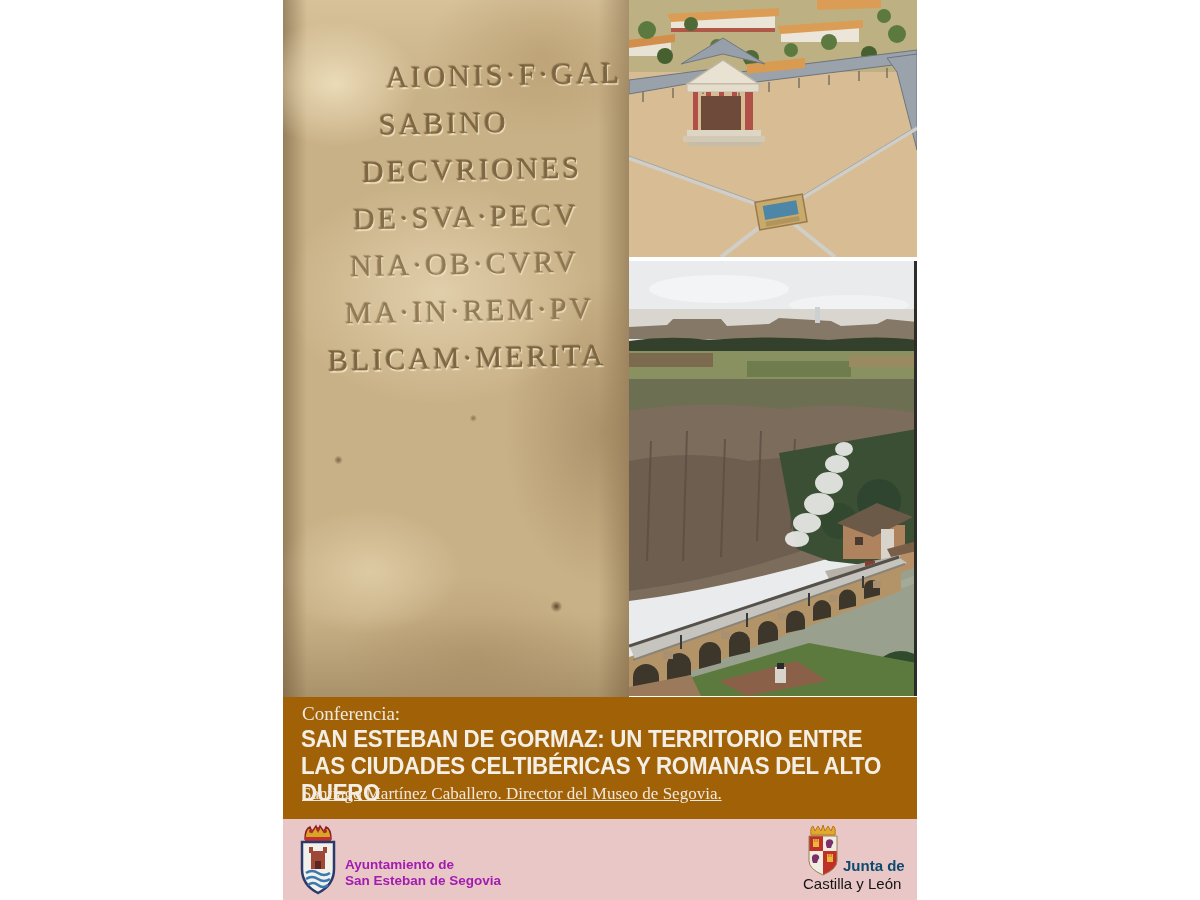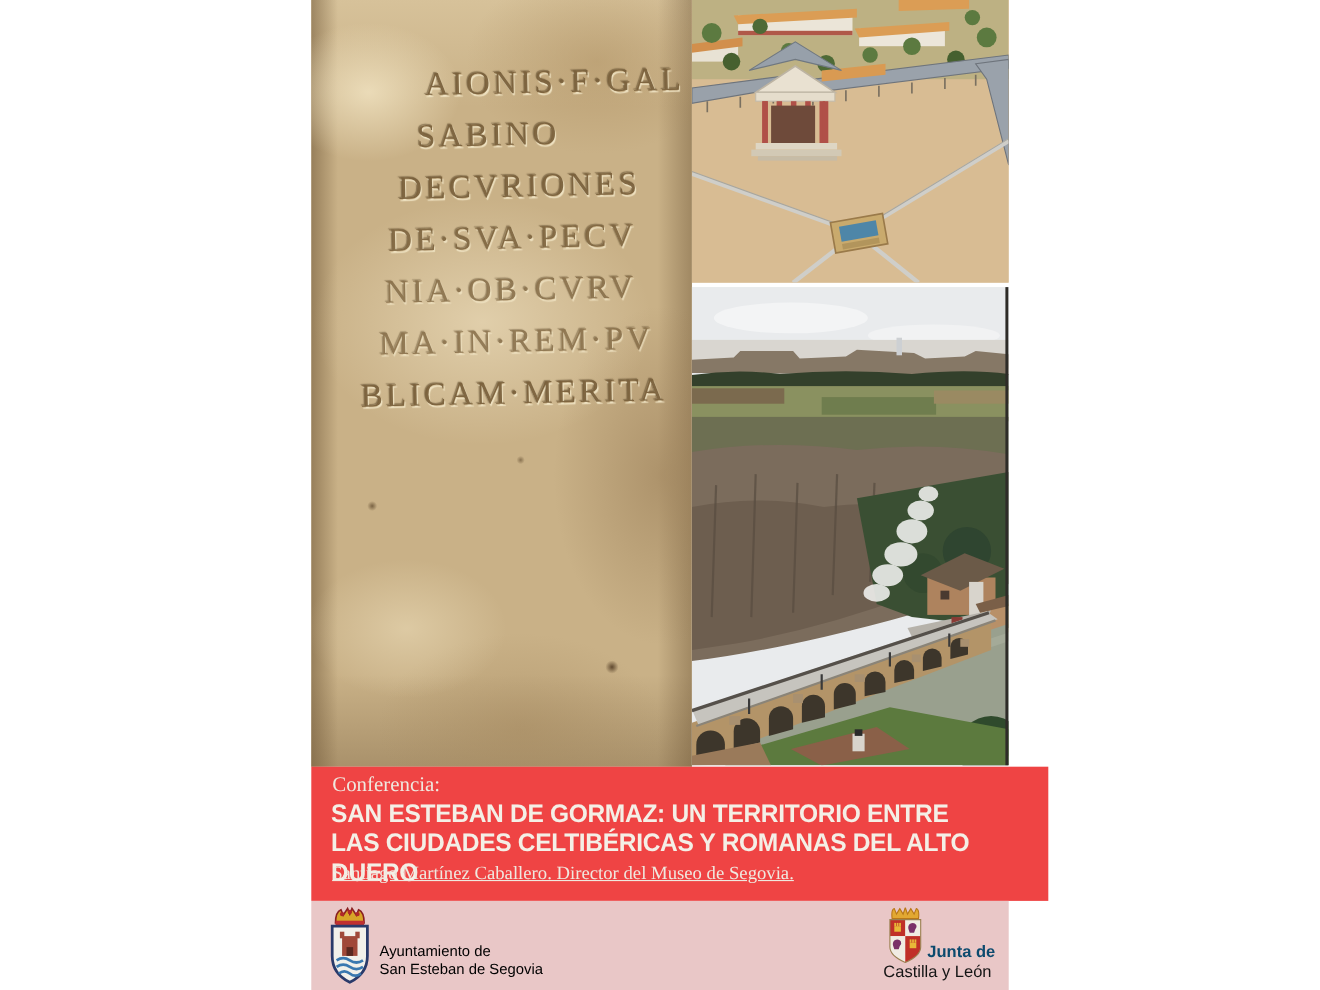--- a/index.html
+++ b/index.html
@@ -33,36 +33,36 @@
   .il1{margin-left:106px;} .il2{margin-left:98px;} .il3{margin-left:80px;}
   .il4{margin-left:70px;opacity:.92;} .il5{margin-left:66px;opacity:.8;}
   .il6{margin-left:60px;opacity:.78;} .il7{margin-left:42px;}
 
   
   .forum-photo{position:absolute;left:346px;top:0;width:288px;height:257px;overflow:hidden;background:#d8bc93;}
   .bridge-photo{position:absolute;left:346px;top:261px;width:288px;height:435px;overflow:hidden;background:#e9ebed;}
   .forum-photo svg,.bridge-photo svg{display:block;}
 
   
-  .maroon-band{position:absolute;left:0;top:697px;width:634px;height:122px;background:#ef4444;color:#efe8df;padding-left:36px;}
+  .maroon-band{position:absolute;left:0;top:697px;width:634px;height:122px;background:#a16207;color:#efe8df;}
   .conf-label{position:absolute;left:19px;top:6px;font-family:"Liberation Serif",serif;font-size:19px;}
   .conf-title1{position:absolute;left:18px;top:29px;font-size:23px;font-weight:bold;
     letter-spacing:-.3px;color:#f4efe6;transform:scaleX(.97);transform-origin:left;}
   .conf-title2{position:absolute;left:18px;top:56px;font-size:23px;font-weight:bold;
     letter-spacing:-.3px;color:#f4efe6;transform:scaleX(.97);transform-origin:left;}
   .conf-speaker{position:absolute;left:19px;top:87px;font-family:"Liberation Serif",serif;font-size:17px;text-decoration:underline;}
 
   
   .pink-band{position:absolute;left:0;top:819px;width:634px;height:81px;background:#e9c7c7;}
   .event-center{position:absolute;left:0;right:0;top:5px;text-align:center;color:#702832;
     font-weight:bold;letter-spacing:-.2px;}
   .event-venue{font-size:16.5px;line-height:22px;transform:scaleX(.97);}
   .event-datetime{font-size:16.5px;line-height:22px;transform:scaleX(.97);}
   .ayto{position:absolute;left:14px;top:4px;}
-  .ayto-text{position:absolute;left:48px;top:34px;color:#000000;font-weight:normal;
+  .ayto-text{position:absolute;left:48px;top:34px;color:#a21caf;font-weight:bold;
     font-size:13.5px;line-height:16px;white-space:nowrap;}
   .junta{position:absolute;left:520px;top:4px;width:110px;}
   .junta-shield{position:absolute;left:2px;top:2px;}
   .junta-line1{position:absolute;left:40px;top:34px;color:#0c4a6e;font-weight:bold;font-size:15px;white-space:nowrap;}
   .junta-line2{position:absolute;left:0px;top:52px;color:#141414;font-weight:normal;font-size:15px;white-space:nowrap;text-align:right;}
 </style>
 </head>
 <body>
 
 <div class="canvas">

